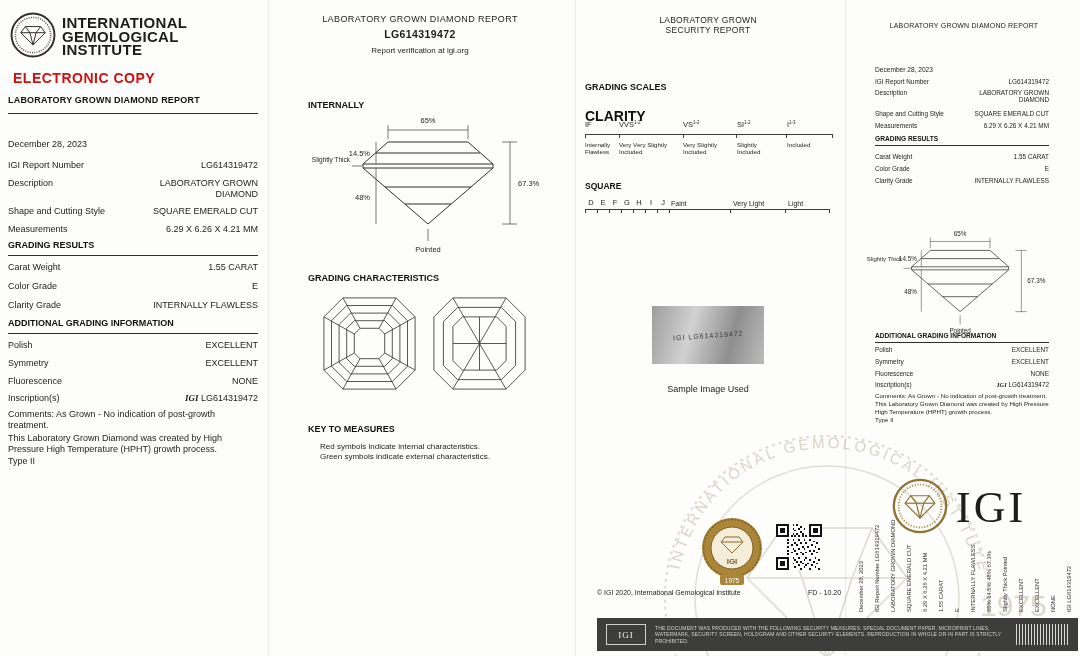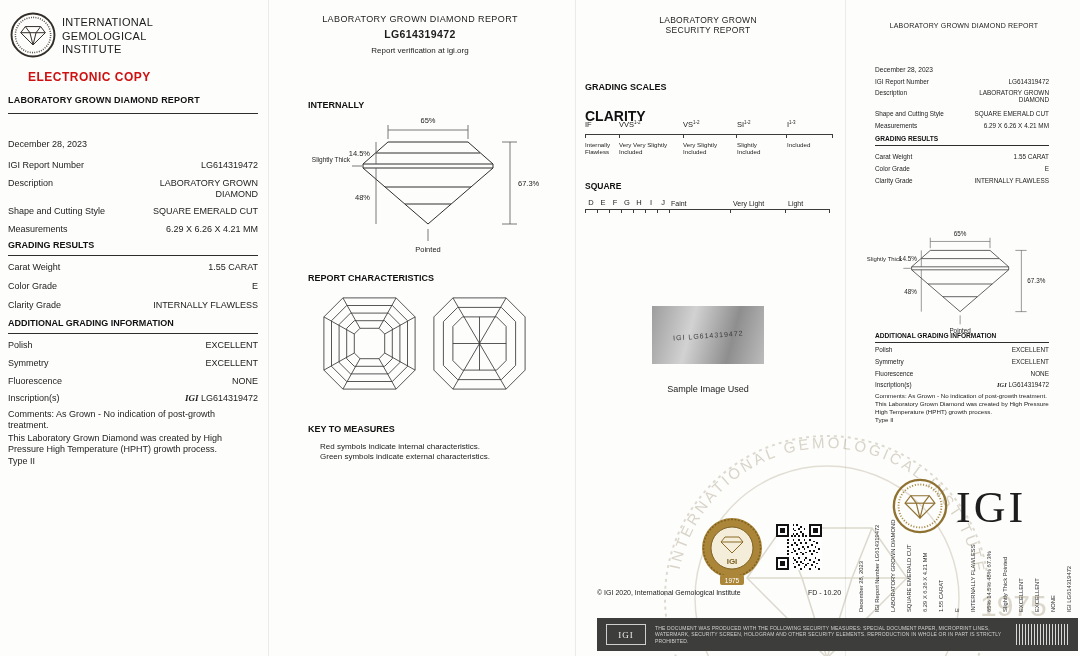--- a/index.html
+++ b/index.html
@@ -63,26 +63,26 @@
     <circle cx="30" cy="30" r="23" fill="none" stroke="#4a443c" stroke-width="2" stroke-dasharray="1.2,1.8"></circle>
     <g fill="none" stroke="#332e28" stroke-width="1.3">
       <polygon points="20,19 40,19 46,27 30,43 14,27"></polygon>
       <line x1="14" y1="27" x2="46" y2="27"></line>
       <line x1="20" y1="19" x2="26" y2="27"></line>
       <line x1="40" y1="19" x2="34" y2="27"></line>
       <line x1="26" y1="27" x2="30" y2="43"></line>
       <line x1="34" y1="27" x2="30" y2="43"></line>
     </g>
   </svg>
-  <div class="abs" style="left:62px;top:16px;font-size:11px;font-weight:normal;line-height:13.5px;letter-spacing:.3px;z-index:2">
+  <div class="abs" style="left:62px;top:16px;font-size:15px;font-weight:bold;line-height:13.5px;letter-spacing:.3px;z-index:2">
     <div>INTERNATIONAL</div>
     <div>GEMOLOGICAL</div>
     <div>INSTITUTE</div>
   </div>
-  <div class="abs b" style="left:28px;top:70px;font-size:12px;color:#cf1010;letter-spacing:.5px;z-index:2">ELECTRONIC COPY</div>
+  <div class="abs b" style="left:13px;top:70px;font-size:14px;color:#cf1010;letter-spacing:.5px;z-index:2">ELECTRONIC COPY</div>
 
   <div class="sec-h uline" style="left:8px;top:95px;width:250px;font-size:9px;padding-bottom:8px;letter-spacing:.2px">LABORATORY GROWN DIAMOND REPORT</div>
   <div class="abs" style="left:8px;top:139px;font-size:9px;z-index:2">December 28, 2023</div>
 
   <div class="row p1row" style="top:160px">
     <span class="lbl">IGI Report Number</span>
     <span class="val">LG614319472</span>
   </div>
   <div class="row p1row" style="top:178px">
     <span class="lbl">Description</span>
@@ -163,21 +163,21 @@
     <g fill="#1d1d1d" font-size="7.5">
       <text x="110" y="11" text-anchor="middle">65%</text>
       <text x="52" y="44" text-anchor="end">14.5%</text>
       <text x="32" y="50" text-anchor="end" font-size="6.5">Slightly Thick</text>
       <text x="52" y="88" text-anchor="end">48%</text>
       <text x="200" y="74" text-anchor="start">67.3%</text>
       <text x="110" y="140" text-anchor="middle">Pointed</text>
     </g>
   </svg>
 
-  <div class="sec-h" style="left:308px;top:273px;font-size:9px">REPORT CHARACTERISTICS</div>
+  <div class="sec-h" style="left:308px;top:273px;font-size:9px">GRADING CHARACTERISTICS</div>
   <svg class="abs" style="left:322px;top:296px;width:95px;height:95px;z-index:2" viewBox="0 0 100 100">
     <g stroke="#3a3a3a" fill="none" stroke-width=".9">
       <polygon points="22,2 78,2 98,22 98,78 78,98 22,98 2,78 2,22"></polygon>
       <polygon points="26,10 74,10 90,26 90,74 74,90 26,90 10,74 10,26"></polygon>
       <polygon points="30,18 70,18 82,30 82,70 70,82 30,82 18,70 18,30"></polygon>
       <polygon points="34,26 66,26 74,34 74,66 66,74 34,74 26,66 26,34"></polygon>
       <polygon points="40,34 60,34 66,40 66,60 60,66 40,66 34,60 34,40"></polygon>
       <line x1="22" y1="2" x2="40" y2="34"></line>
         <line x1="2" y1="22" x2="34" y2="40"></line>
       <line x1="78" y1="2" x2="60" y2="34"></line>

